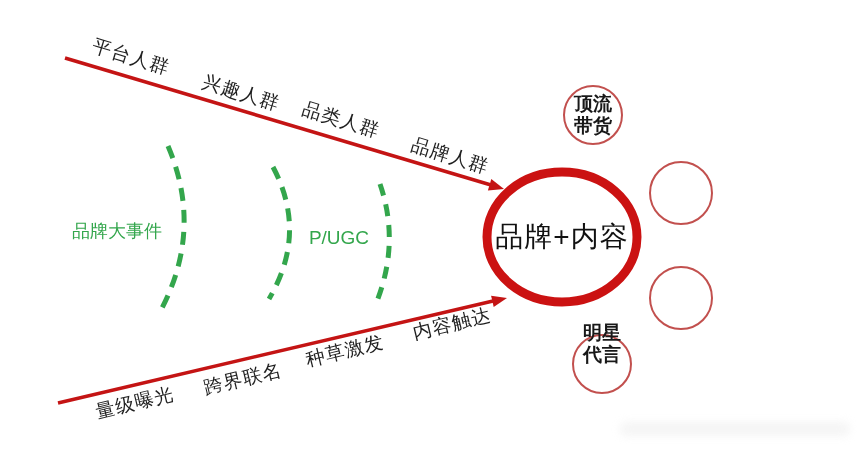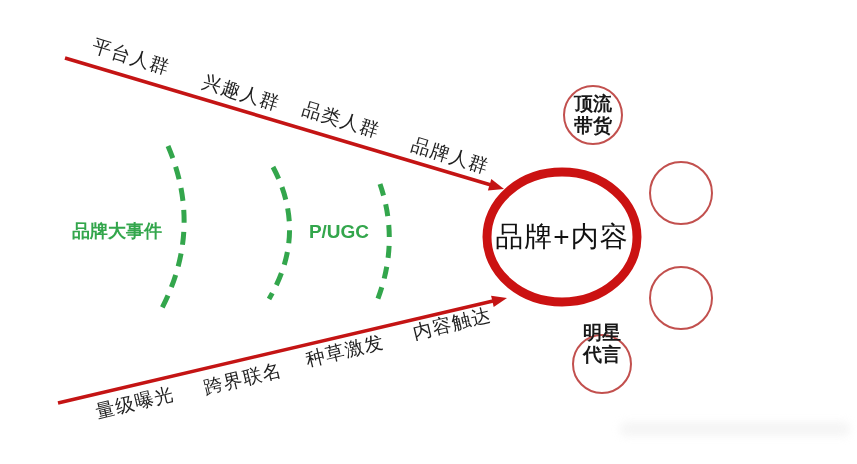--- a/index.html
+++ b/index.html
@@ -9,21 +9,21 @@
   }
   #diagram-svg{position:absolute;left:0;top:0;width:857px;height:464px;}
   .lbl{
     position:absolute;white-space:nowrap;transform:translate(-50%,-50%);
     color:#1f1f1f;font-size:19px;font-weight:500;letter-spacing:1px;
   }
   .lbl.rot-up{transform:translate(-50%,-50%) rotate(17deg);}
   .lbl.rot-dn{transform:translate(-50%,-50%) rotate(-13.5deg);}
   .green-label{
     position:absolute;white-space:nowrap;transform:translate(-50%,-50%);
-    color:#33a64c;font-weight:bold;font-size:19px;
+    color:#33a64c;font-weight:normal;font-size:19px;
   }
   .center-label{
     position:absolute;transform:translate(-50%,-50%);
     color:#111;font-size:28px;font-weight:normal;white-space:nowrap;letter-spacing:1px;
   }
   .satellite-label{
     position:absolute;transform:translate(-50%,-50%);
     color:#181818;font-size:19px;font-weight:bold;line-height:22px;
     text-align:center;white-space:nowrap;
   }
@@ -62,21 +62,21 @@
   <div class="lbl rot-up" style="left:241px;top:93px">兴趣人群</div>
   <div class="lbl rot-up" style="left:341px;top:120px">品类人群</div>
   <div class="lbl rot-up" style="left:450px;top:156px">品牌人群</div>
 
   <div class="lbl rot-dn" style="left:135px;top:403px">量级曝光</div>
   <div class="lbl rot-dn" style="left:243px;top:379px">跨界联名</div>
   <div class="lbl rot-dn" style="left:345px;top:351px">种草激发</div>
   <div class="lbl rot-dn" style="left:452px;top:324px">内容触达</div>
 
   <div class="green-label" style="left:117px;top:231px;font-size:18px">品牌大事件</div>
-  <div class="green-label" style="left:339px;top:232px">P/UGC</div>
+  <div class="green-label" style="left:339px;top:238px">P/UGC</div>
 
   <div class="center-label" style="left:562px;top:237px">品牌+内容</div>
 
   <div class="satellite-label" style="left:593px;top:115px">
     <span>顶流</span>
     <span>带货</span>
   </div>
   <div class="satellite-label" style="left:602px;top:344px">
     <span>明星</span>
     <span>代言</span>

